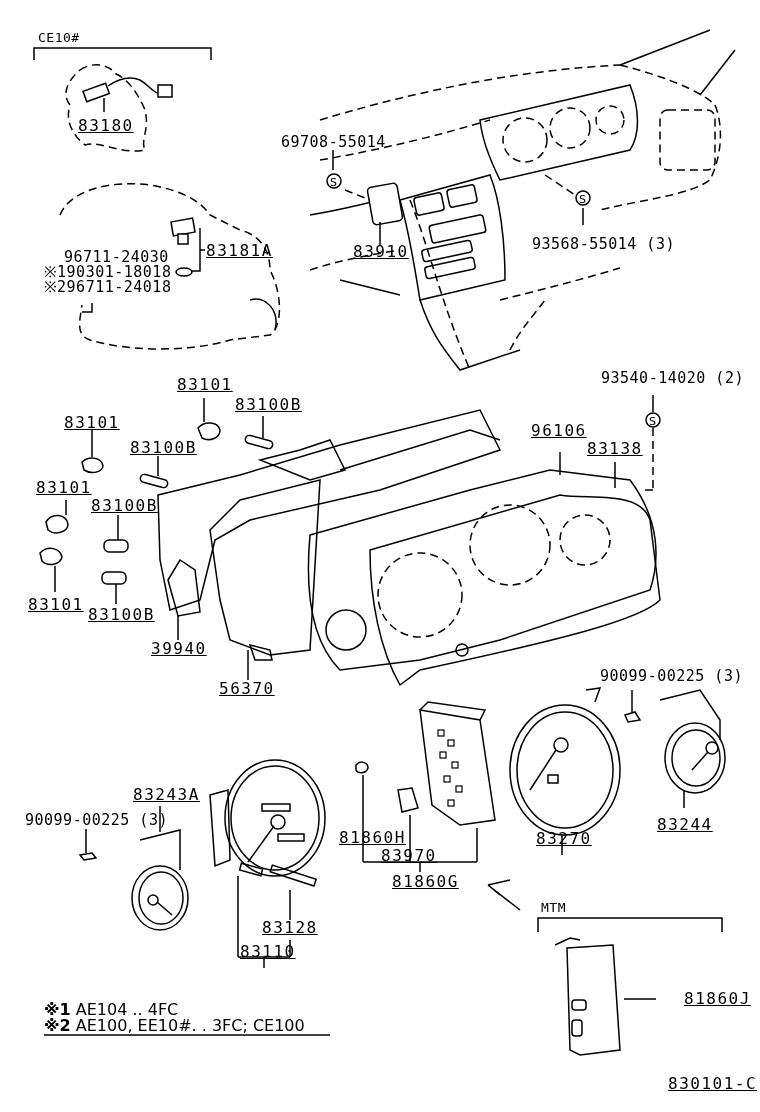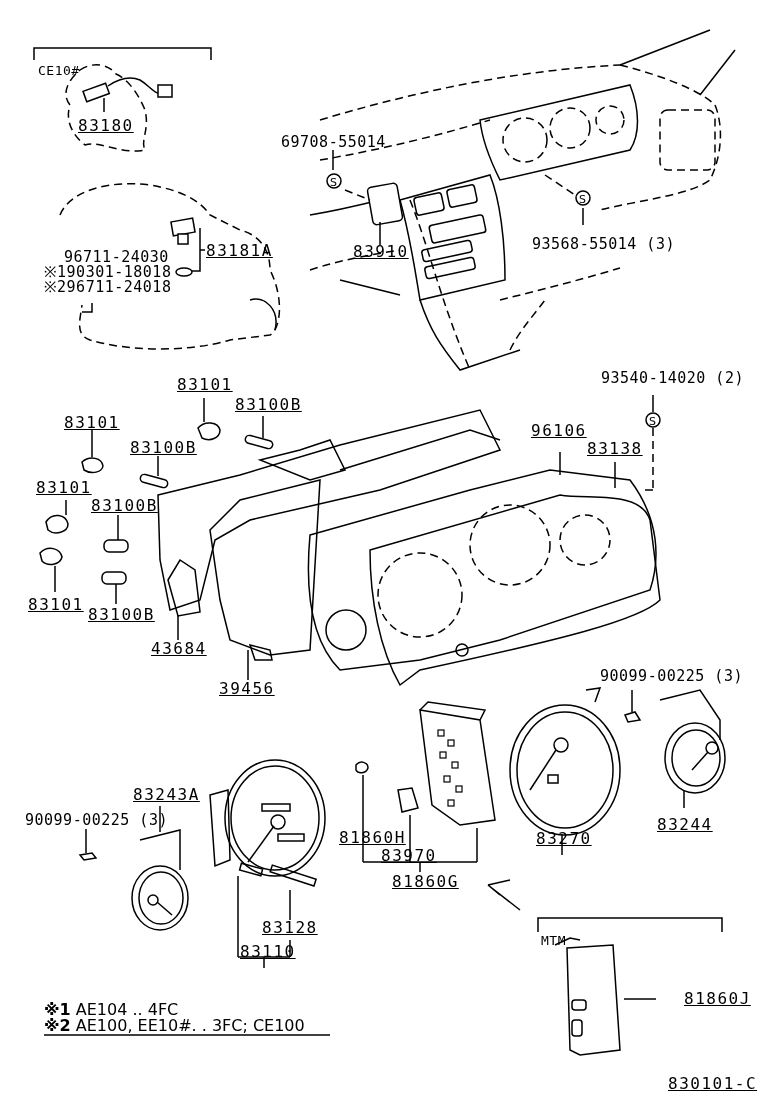--- a/index.html
+++ b/index.html
@@ -2,21 +2,21 @@
 <html><head>
 <meta charset="utf-8">
 <style>
   html, body { margin:0; padding:0; background:#ffffff; }
   body { width:760px; height:1112px; position:relative; overflow:hidden;
          font-family:"DejaVu Sans Mono","Liberation Mono",monospace; color:#000; }
   svg.diagram { position:absolute; left:0; top:0; }
   .lbl { position:absolute; font-family:"DejaVu Sans Mono","Liberation Mono",monospace;
          font-size:15px; line-height:16px; white-space:nowrap; color:#000; letter-spacing:0.5px; }
   .lbl.big { font-size:16px; letter-spacing:1.5px;text-decoration:underline; }
-  .lbl.small { font-size:13px;margin-top:33px; }
+  .lbl.small { font-size:13px; }
   .note { position:absolute; font-family:"DejaVu Sans","Liberation Sans",sans-serif;
           font-size:16px; white-space:nowrap; }
   .note .mk { font-weight:bold; }
   .ln { stroke:#000; stroke-width:1.5; fill:none; }
   .dash { stroke:#000; stroke-width:1.5; fill:none; stroke-dasharray:8 5; }
   .thin { stroke:#000; stroke-width:1.2; fill:none; }
   .fill { fill:#fff; stroke:#000; stroke-width:1.5; }
 </style>
 </head>
 <body>
@@ -240,22 +240,22 @@
 <div class="lbl big" style="left:235px;top:397px">83100B</div>
 <div class="lbl big" style="left:64px;top:415px">83101</div>
 <div class="lbl big" style="left:130px;top:440px">83100B</div>
 <div class="lbl big" style="left:36px;top:480px">83101</div>
 <div class="lbl big" style="left:91px;top:498px">83100B</div>
 <div class="lbl big" style="left:28px;top:597px">83101</div>
 <div class="lbl big" style="left:88px;top:607px">83100B</div>
 
 <div class="lbl big" style="left:531px;top:423px">96106</div>
 <div class="lbl big" style="left:587px;top:441px">83138</div>
-<div class="lbl big" style="left:151px;top:641px">43684</div>
-<div class="lbl big" style="left:219px;top:681px">39456</div>
+<div class="lbl big" style="left:151px;top:641px">39940</div>
+<div class="lbl big" style="left:219px;top:681px">56370</div>
 
 <div class="lbl" style="left:600px;top:668px">90099-00225 (3)</div>
 <div class="lbl big" style="left:133px;top:787px">83243A</div>
 <div class="lbl" style="left:25px;top:812px">90099-00225 (3)</div>
 
 <div class="lbl big" style="left:339px;top:830px">81860H</div>
 <div class="lbl big" style="left:381px;top:848px">83970</div>
 <div class="lbl big" style="left:392px;top:874px">81860G</div>
 <div class="lbl big" style="left:536px;top:831px">83270</div>
 <div class="lbl big" style="left:657px;top:817px">83244</div>

